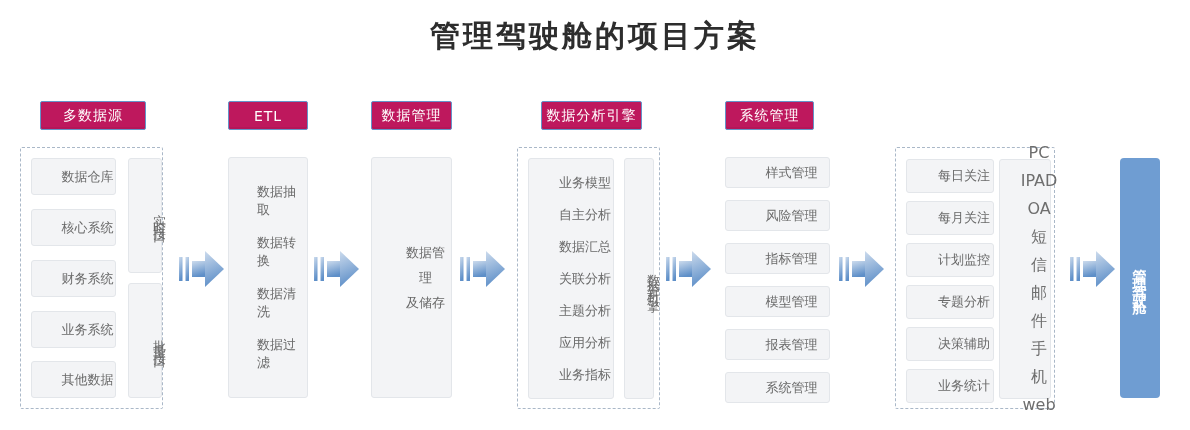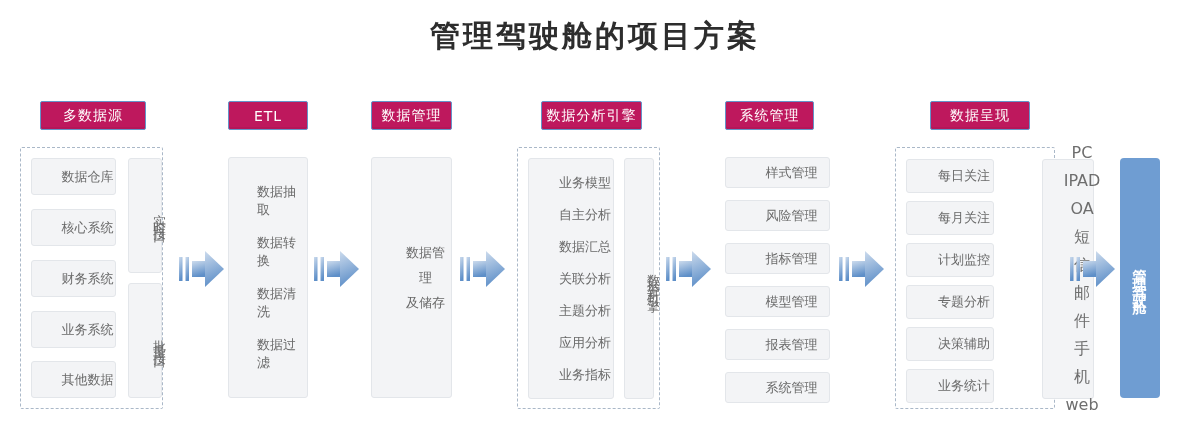--- a/index.html
+++ b/index.html
@@ -40,21 +40,21 @@
   .gap22{gap:15px;}
   .gap14{gap:14px;}
   .twolines .ln{line-height:25px;text-align:center;}
 
   .vtext{
     writing-mode:vertical-rl;text-orientation:upright;
     letter-spacing:6px;color:#696969;
   }
   .vtight{letter-spacing:5px;}
 
-  .devlist{flex-direction:column;font-size:16px;color:#6e6e6e;margin-left:43px;}
+  .devlist{flex-direction:column;font-size:16px;color:#6e6e6e;}
   .devlist .ln{line-height:28px;text-align:center;}
 
   .final{
     position:absolute;left:1120px;top:158px;width:40px;height:240px;
     background:#6f9dd2;border-radius:4px;
     display:flex;align-items:center;justify-content:center;
     color:#ffffff;font-size:14px;font-weight:600;
   }
   .final .vtext{color:#ffffff;letter-spacing:8px;}
 
@@ -67,21 +67,20 @@
 
 <div class="canvas">
 
   <div class="title">管理驾驶舱的项目方案</div>
 
   <div class="hdr" style="left:40px;width:106px">多数据源</div>
   <div class="hdr" style="left:228px;width:80px">ETL</div>
   <div class="hdr" style="left:371px;width:81px">数据管理</div>
   <div class="hdr" style="left:541px;width:101px">数据分析引擎</div>
   <div class="hdr" style="left:725px;width:89px">系统管理</div>
-  <div class="hdr" style="left:930px;width:100px">数据呈现</div>
 
   <div class="dashed" style="left:20px;top:147px;width:143px;height:262px">
     <div class="gbox" style="left:10px;top:10px;width:85px;height:37px">数据仓库</div>
     <div class="gbox" style="left:10px;top:61px;width:85px;height:37px">核心系统</div>
     <div class="gbox" style="left:10px;top:112px;width:85px;height:37px">财务系统</div>
     <div class="gbox" style="left:10px;top:213px;width:85px;height:37px">其他数据</div>
     <div class="gbox" style="left:10px;top:163px;width:85px;height:37px">业务系统</div>
     <div class="gbox" style="left:107px;top:10px;width:34px;height:115px">
       <span class="vtext">实时接口</span>
     </div>

